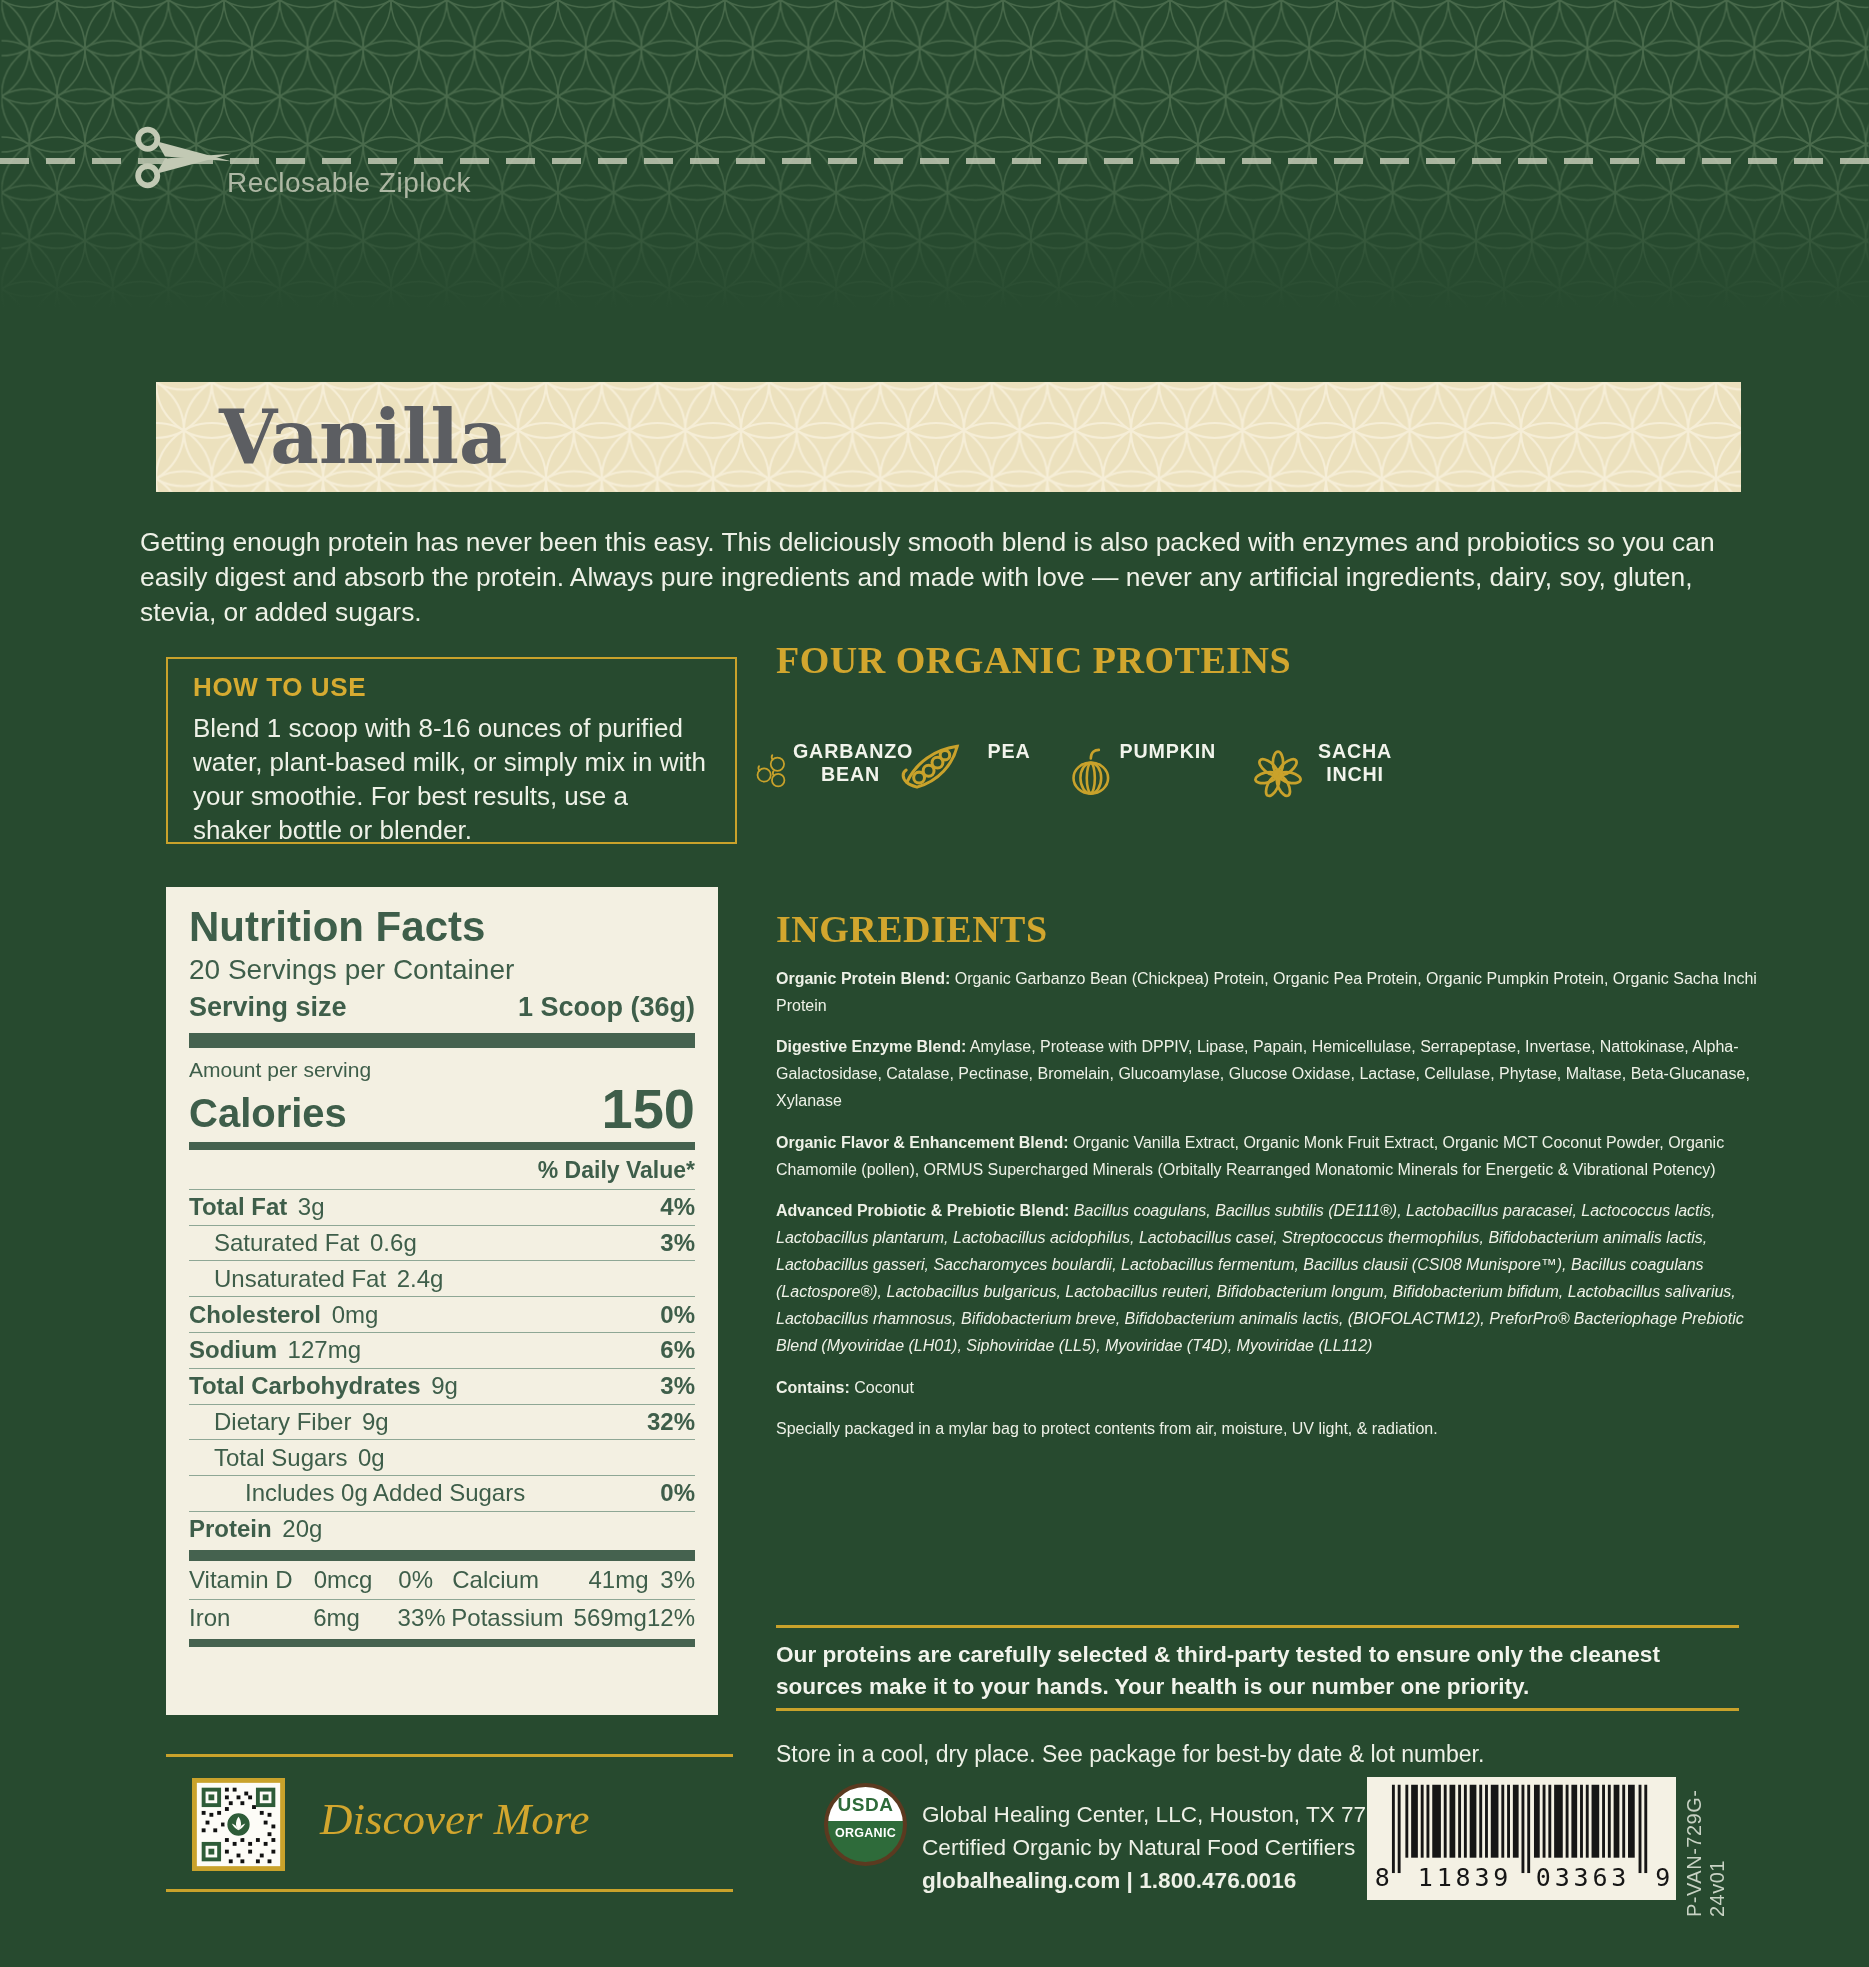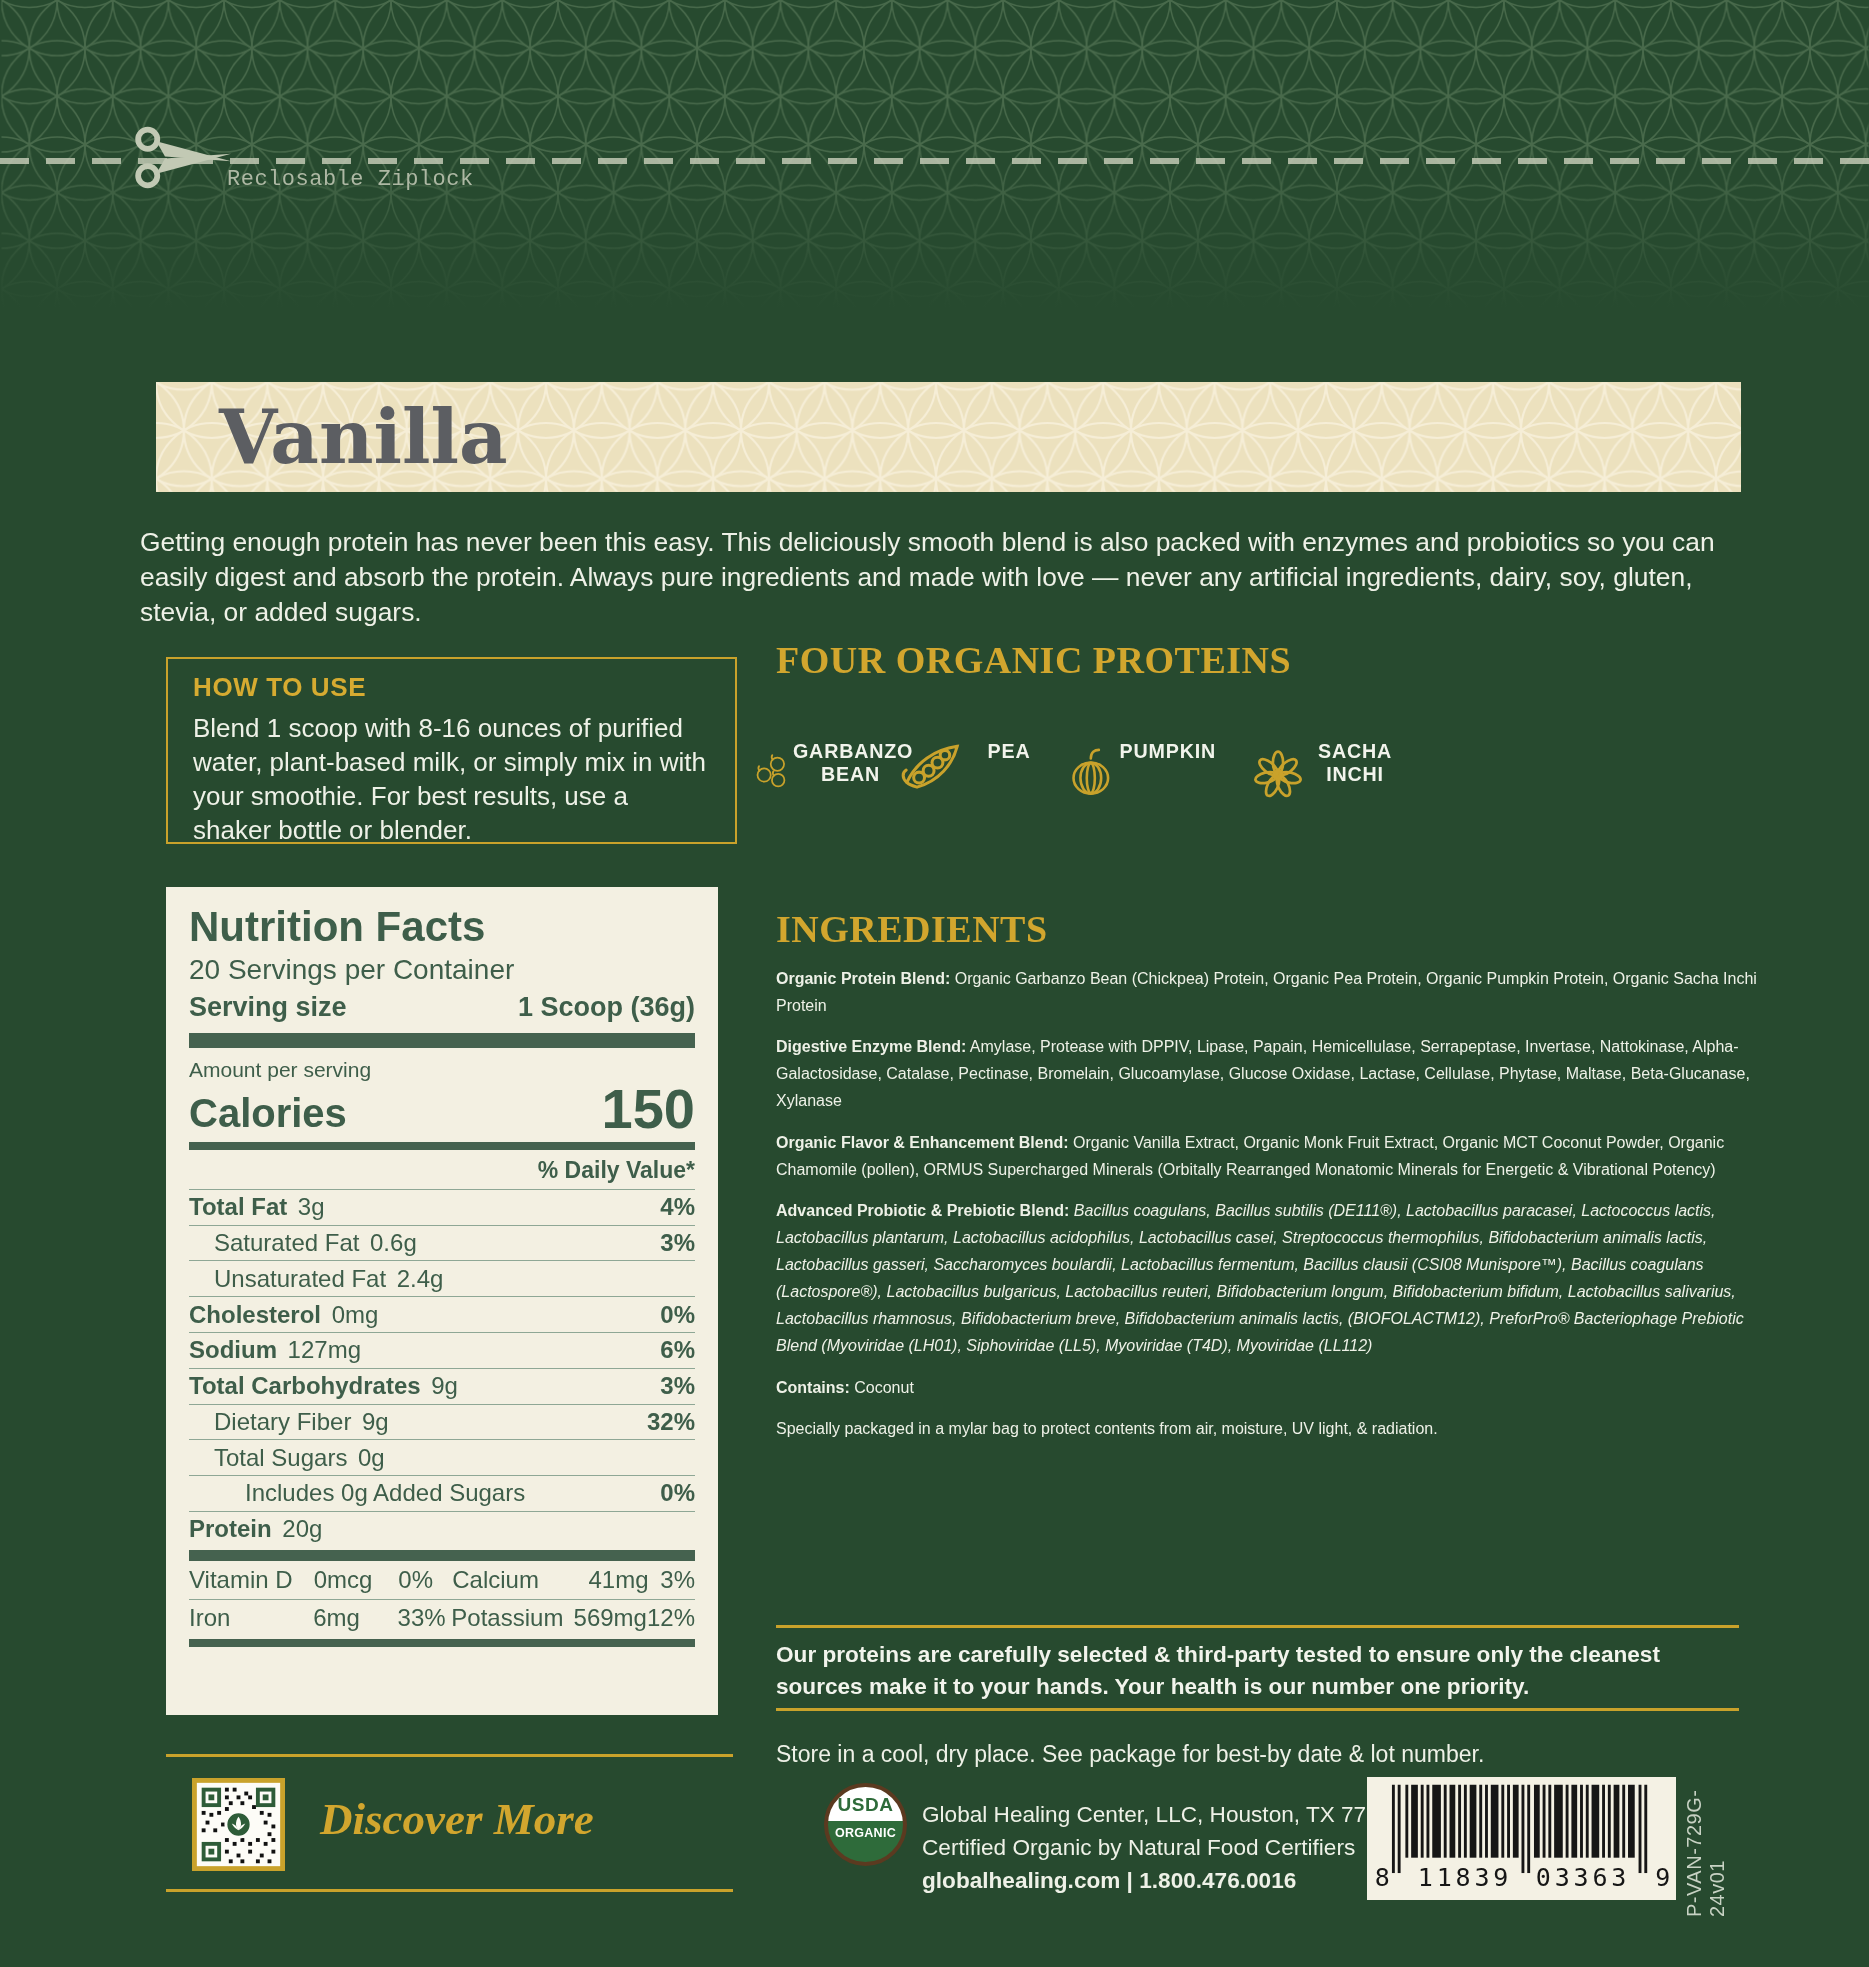--- a/index.html
+++ b/index.html
@@ -9,21 +9,21 @@
 
   
   .pattern-top{position:absolute;top:0;left:0;}
   .pattern-fade{position:absolute;left:0;top:144px;width:1870px;height:187px;
         background:linear-gradient(180deg,rgba(39,74,47,0) 0%,#274a2f 88%);}
 
   
   .dash-line{position:absolute;left:0;top:158px;width:1870px;height:5.8px;
         background:repeating-linear-gradient(90deg,#c2c9b4 0 29px,rgba(0,0,0,0) 29px 46px);opacity:.85;}
   .scissors{position:absolute;left:133px;top:123px;}
-  .zip-label{position:absolute;left:227px;top:167px;font-size:22px;color:#aeb8a4;letter-spacing:0.5px;font-family:Liberation Mono, monospace;}
+  .zip-label{position:absolute;left:227px;top:167px;font-size:28px;color:#aeb8a4;letter-spacing:0.5px;}
 
   
   .banner{position:absolute;left:156px;top:382px;width:1585px;height:110px;background:#ece1be;overflow:hidden;}
   .banner svg{position:absolute;left:0;top:0;}
   .flavor{position:absolute;left:63px;top:0;height:110px;display:flex;align-items:center;
         font-family:"DejaVu Serif","Liberation Serif",serif;font-weight:bold;font-size:75px;color:#5c5e62;}
 
   .intro{position:absolute;left:140px;top:525px;width:1602px;margin:0;
         font-size:26.4px;line-height:35px;color:#eef1e7;}
 
@@ -79,21 +79,21 @@
   .rule-l1{left:166px;top:1754px;width:567px;}
   .rule-l2{left:166px;top:1889px;width:567px;}
 
   .quality{position:absolute;left:776px;top:1639px;width:970px;margin:0;
         font-size:22.6px;font-weight:bold;line-height:32px;color:#f2f4ec;}
   .storage{position:absolute;left:776px;top:1741px;margin:0;font-size:23px;color:#eef1e7;}
 
   
   .qr{position:absolute;left:192px;top:1778px;}
   .discover{position:absolute;left:320px;top:1793px;font-family:"Liberation Serif",serif;
-        font-style:italic;font-weight:bold;font-size:45px;color:#d2a62e;}
+        font-style:italic;font-weight:normal;font-size:45px;color:#d2a62e;}
 
   
   .usda{position:absolute;left:824px;top:1783px;width:75px;height:75px;border-radius:50%;
         border:4.8px solid #5b3a20;background:linear-gradient(180deg,#ffffff 0 46%,#2e6b3a 46% 100%);overflow:hidden;}
   .usda-top{position:absolute;left:0;top:6.7px;width:75px;text-align:center;
         font-size:19px;font-weight:bold;color:#2e6b3a;letter-spacing:0.5px;}
   .usda-bottom{position:absolute;left:0;top:39px;width:75px;text-align:center;
         font-size:12.5px;font-weight:bold;color:#ffffff;letter-spacing:0.3px;}
   .company{position:absolute;left:922px;top:1798px;font-size:22.6px;line-height:33px;color:#eef1e7;}
   .company .bold{font-weight:bold;}

